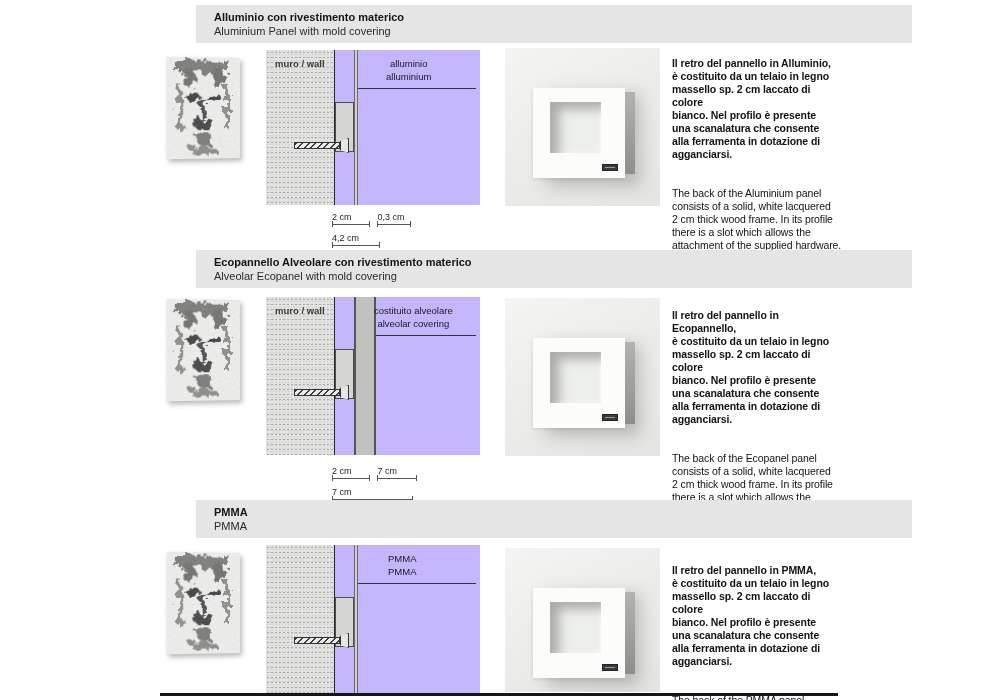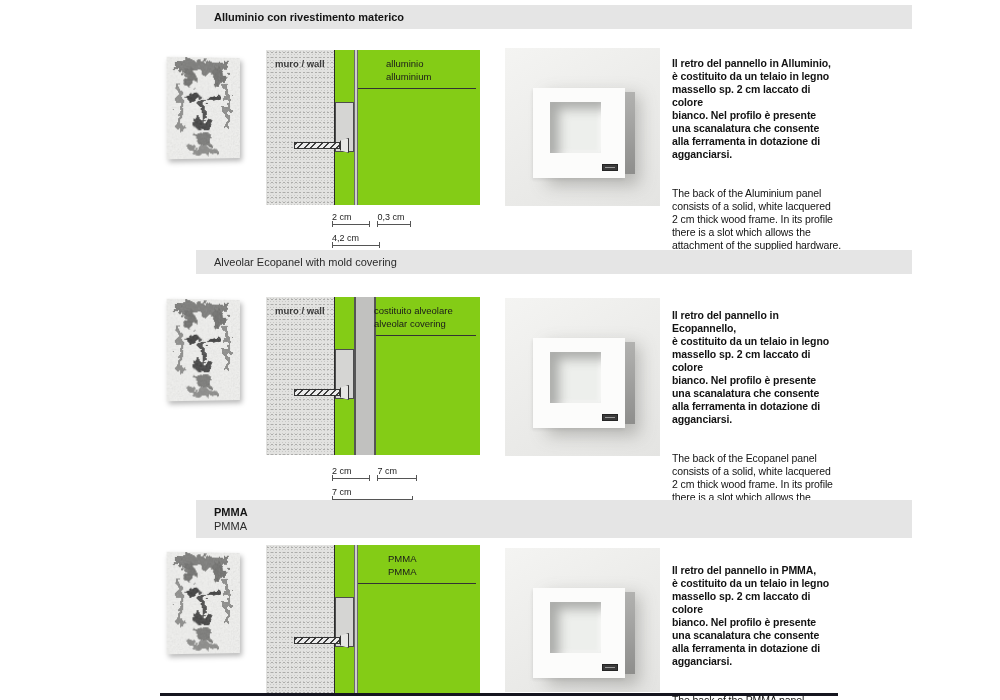--- a/index.html
+++ b/index.html
@@ -22,21 +22,21 @@
   .artwork{position:absolute;left:168px;width:72px;height:100px;}
   .artwork svg{
     width:72px;height:100px;display:block;
     transform:perspective(300px) rotateY(6deg);
     transform-origin:right center;
     box-shadow:2px 3px 5px rgba(0,0,0,0.28);
     background:#f1f1ef;
   }
 
   
-  .drawing{position:absolute;left:266px;width:214px;background:#84cc16;}
+  .drawing{position:absolute;left:266px;width:214px;background:#c4b5fd;text-align:center;}
   .wall{
     position:absolute;left:0;top:0;bottom:0;width:68px;
     background-color:#e2e2e0;
     background-image:
       radial-gradient(circle,#adadab 0.7px,transparent 1.1px),
       radial-gradient(circle,#c8c8c6 0.6px,transparent 1px);
     background-size:4px 5px,3px 3px;
     border-right:1px solid #2a2a2a;
   }
   .wall-label{
@@ -155,20 +155,21 @@
       <rect width="72" height="100" filter="url(#grain)" opacity="0.22"></rect>
     </symbol>
   </defs>
 </svg>
 
 <div class="page">
 
   <div>
     <div class="section-header" style="top:5px">
       <div class="sh-title">Alluminio con rivestimento materico</div>
+      <div class="sh-sub">Aluminium Panel with mold covering</div>
     </div>
 
     <div class="artwork" style="top:58px">
       <svg viewBox="0 0 72 100">
           <use href="#artsym"></use>
         </svg>
     </div>
 
     <div class="drawing" style="top:50px;height:155px">
       <div class="wall">
@@ -214,20 +215,21 @@
       <div class="desc-en">The back of the Aluminium panel
 consists of a solid, white lacquered
 2 cm thick wood frame.  In its profile
 there is a slot which allows the
 attachment of the supplied hardware.</div>
     </div>
   </div>
 
   <div>
     <div class="section-header" style="top:250px">
+      <div class="sh-title">Ecopannello Alveolare con rivestimento materico</div>
       <div class="sh-sub">Alveolar Ecopanel with mold covering</div>
     </div>
 
     <div class="artwork" style="top:300px">
       <svg viewBox="0 0 72 100">
           <use href="#artsym"></use>
         </svg>
     </div>
 
     <div class="drawing" style="top:297px;height:158px">

